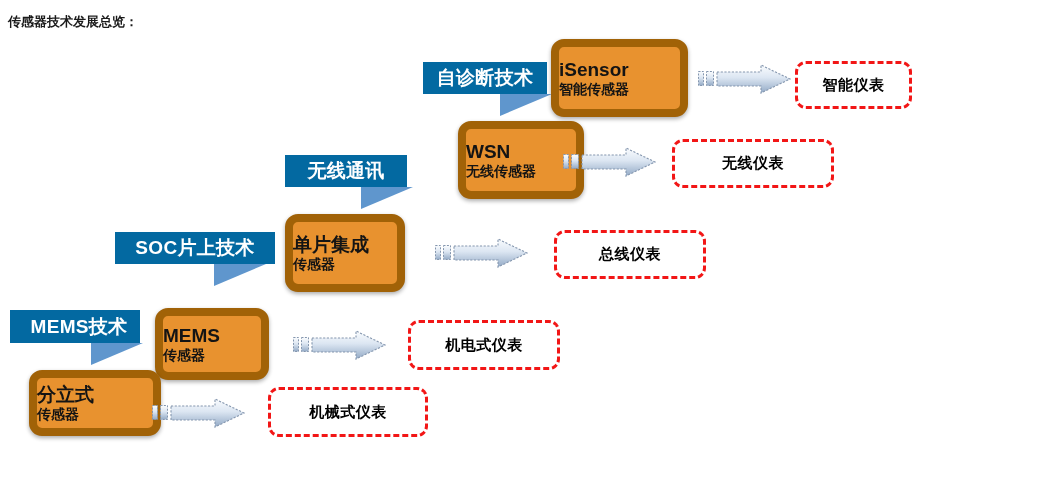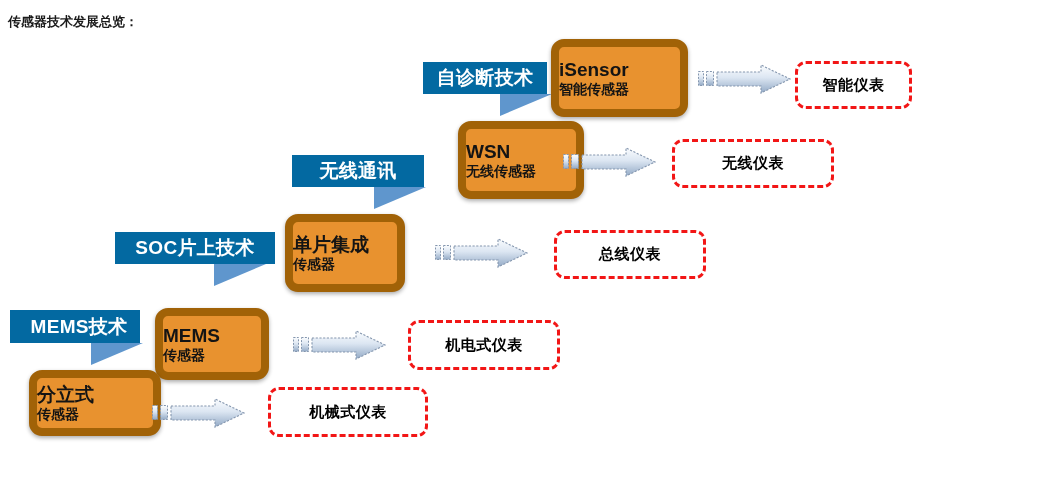--- a/index.html
+++ b/index.html
@@ -118,21 +118,21 @@
       <rect x="0.5" y="9.5" width="5" height="14" fill="url(#ag1)" stroke="#8496AE" stroke-width="1" stroke-dasharray="2,1.4"></rect>
       <rect x="8.5" y="9.5" width="7" height="14" fill="url(#ag1)" stroke="#8496AE" stroke-width="1" stroke-dasharray="2,1.4"></rect>
       <path d="M19,10 L63,10 L63,3 L92,17 L63,31 L63,24 L19,24 Z" fill="url(#ag1)" stroke="#8496AE" stroke-width="1.1" stroke-dasharray="2.2,1.5"></path>
     </svg>
   </div>
 
   <div class="target" style="left:795px;top:61px;width:117px;height:48px;">
     <span>智能仪表</span>
   </div>
 
-  <div class="callout" style="left:292px;top:155px;width:132px;height:32px;text-align:center;">
+  <div class="callout" style="left:285px;top:155px;width:122px;height:32px;text-align:center;">
     <span>无线通讯</span>
     <span class="tail"></span>
   </div>
 
   <div class="sensor-box" style="left:424px;top:121px;width:126px;height:78px;margin-left:34px;">
     <span class="ln1">WSN</span>
     <span class="ln2">无线传感器</span>
   </div>
 
   <div class="arrow" style="left:563px;top:145px;">

